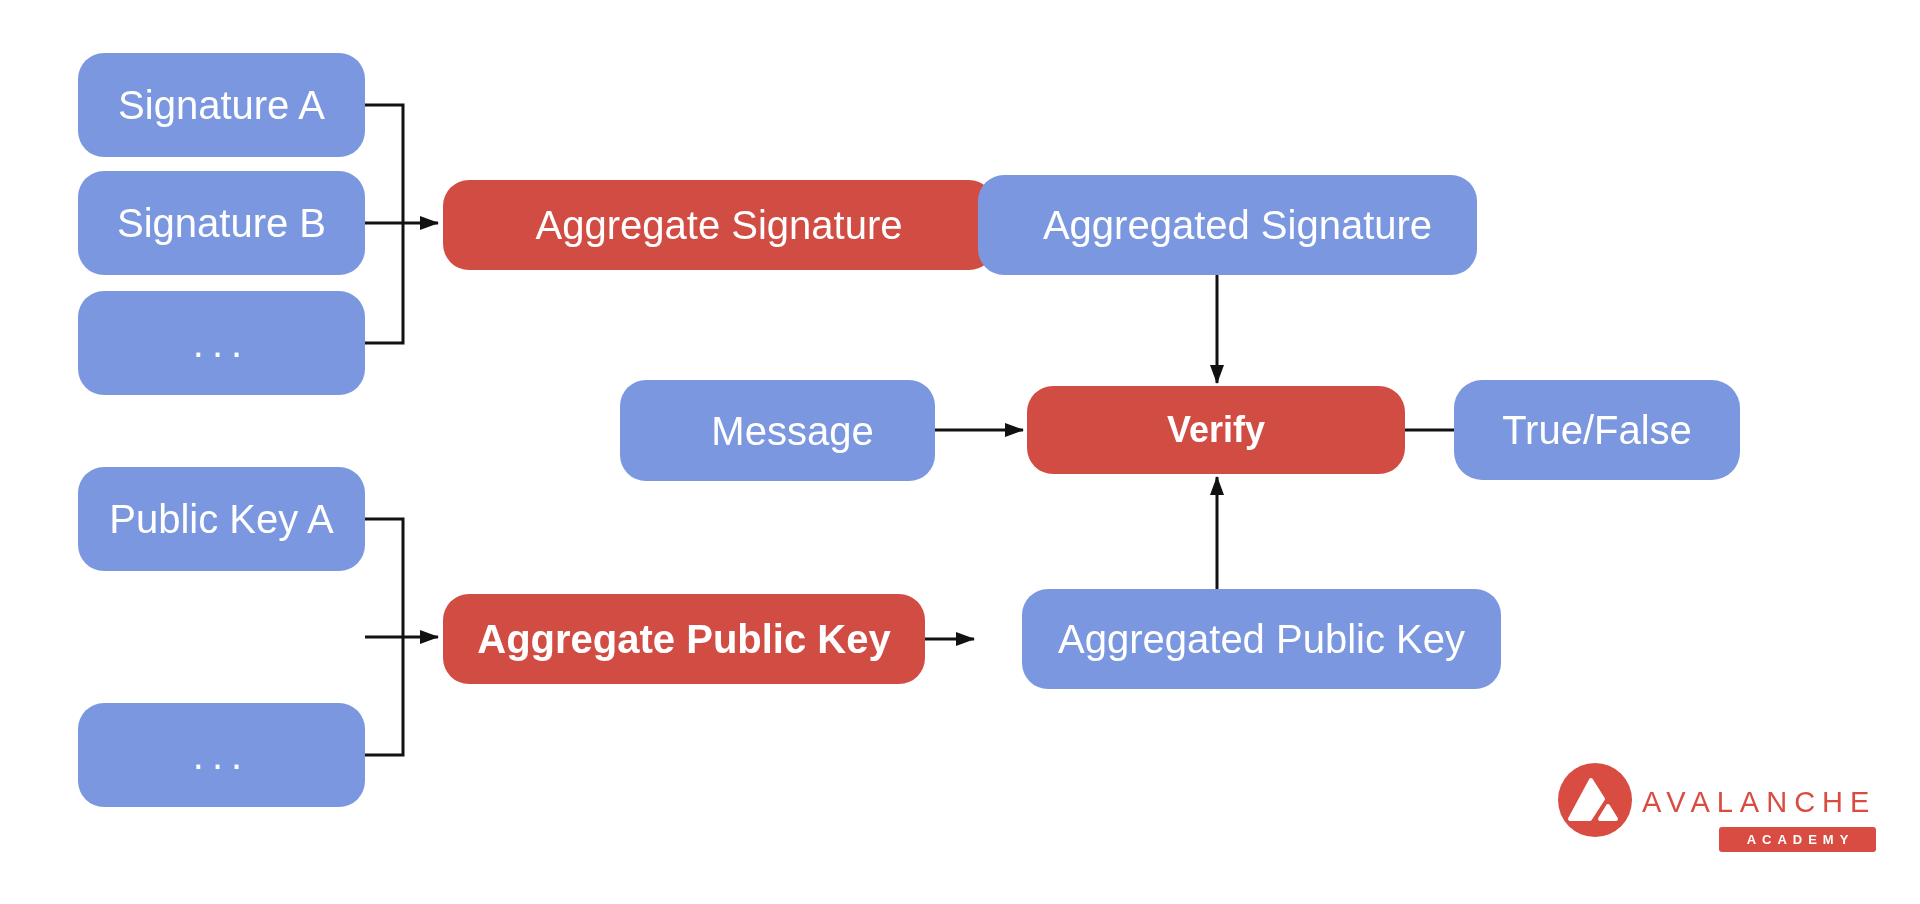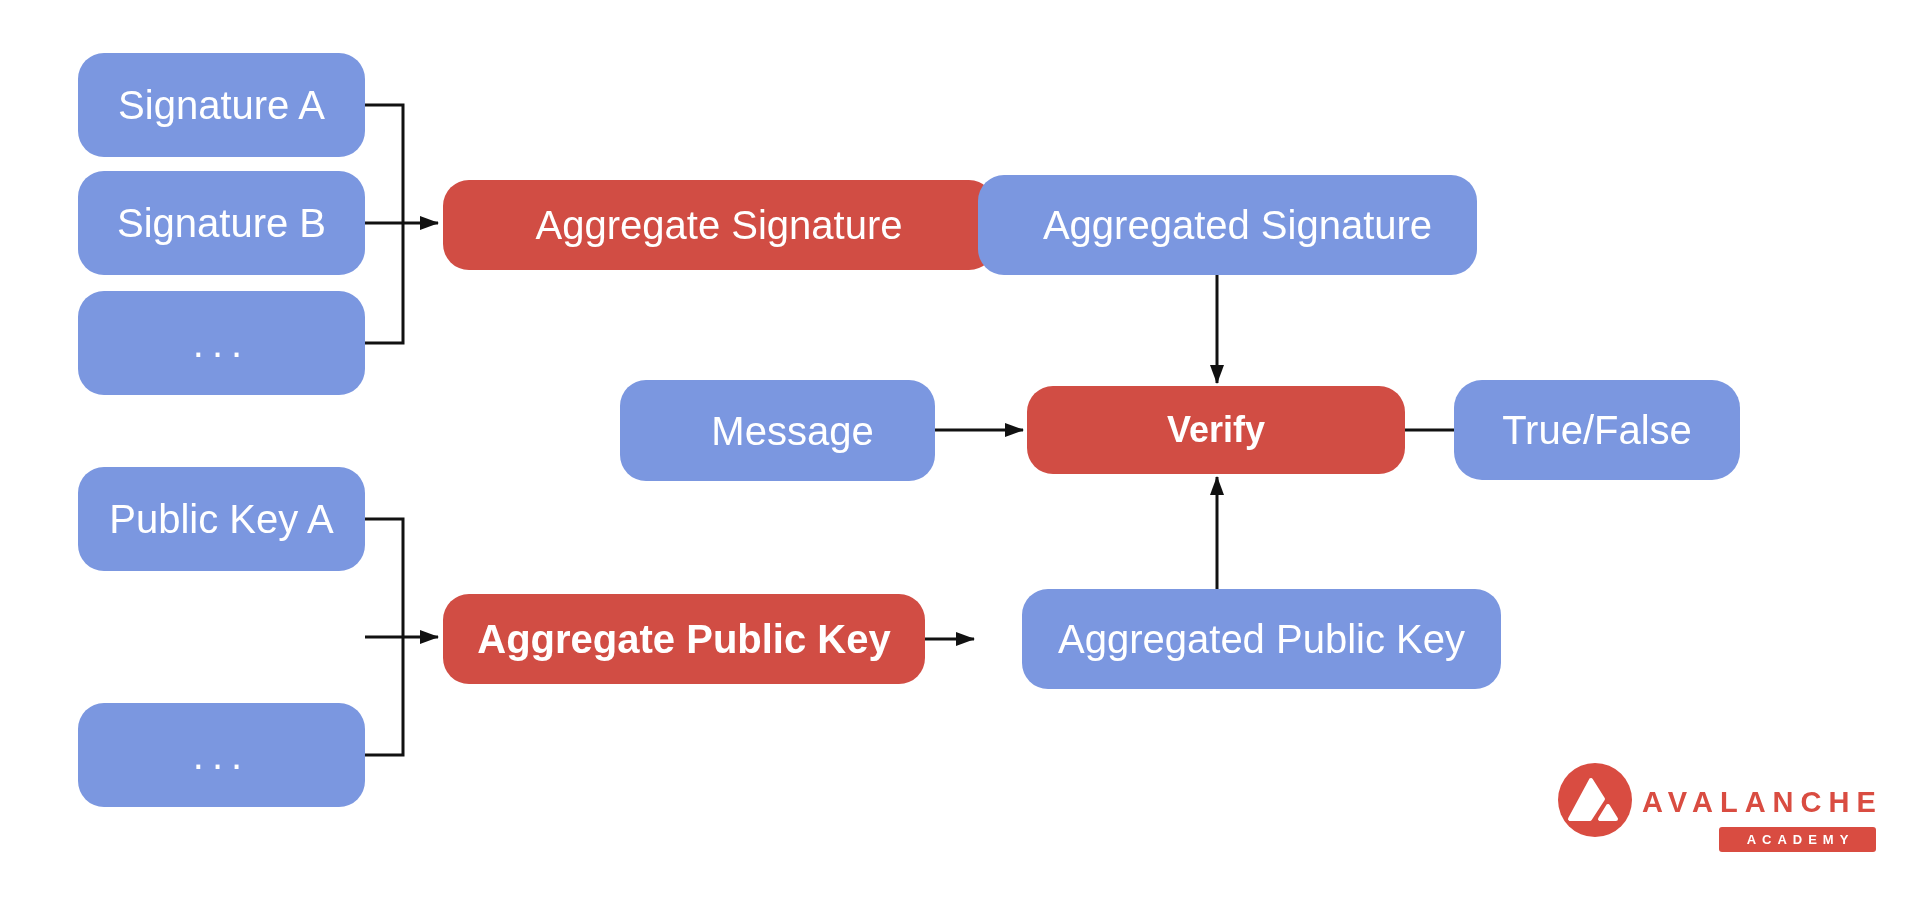--- a/index.html
+++ b/index.html
@@ -49,21 +49,21 @@
     pointer-events:none;
   }
 
   
   .brand-name{
     position:absolute;
     left:1642px;top:786px;
     width:240px;
     color:#D94C41;
     font-size:29px;
-    font-weight:bold;
+    font-weight:normal;
     letter-spacing:7px;
     white-space:nowrap;
   }
   .brand-badge{
     position:absolute;
     left:1719px;top:827px;
     width:157px;height:25px;
     background:#D94C41;
     border-radius:3px;
     color:#ffffff;

